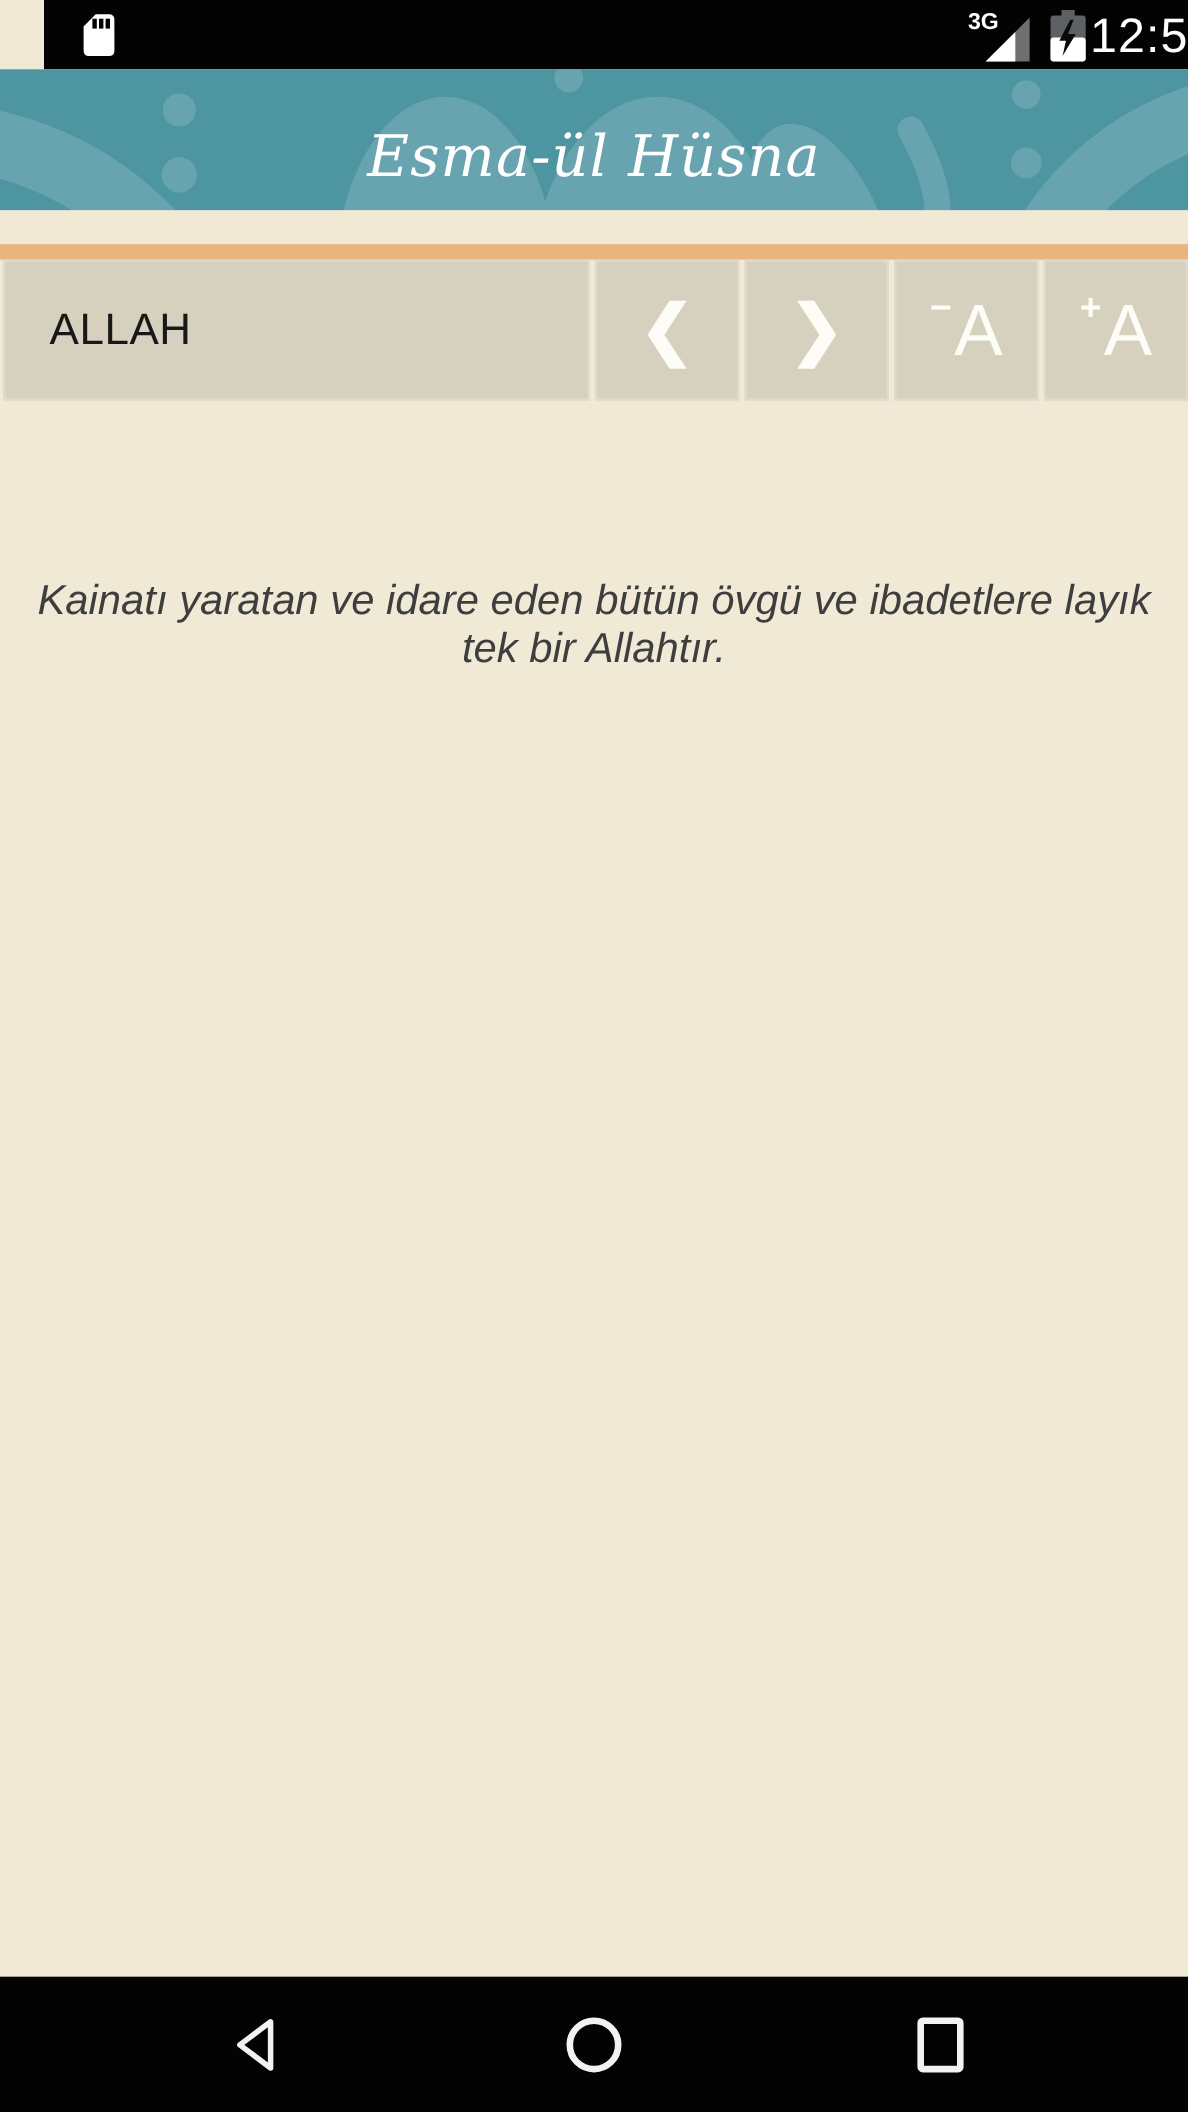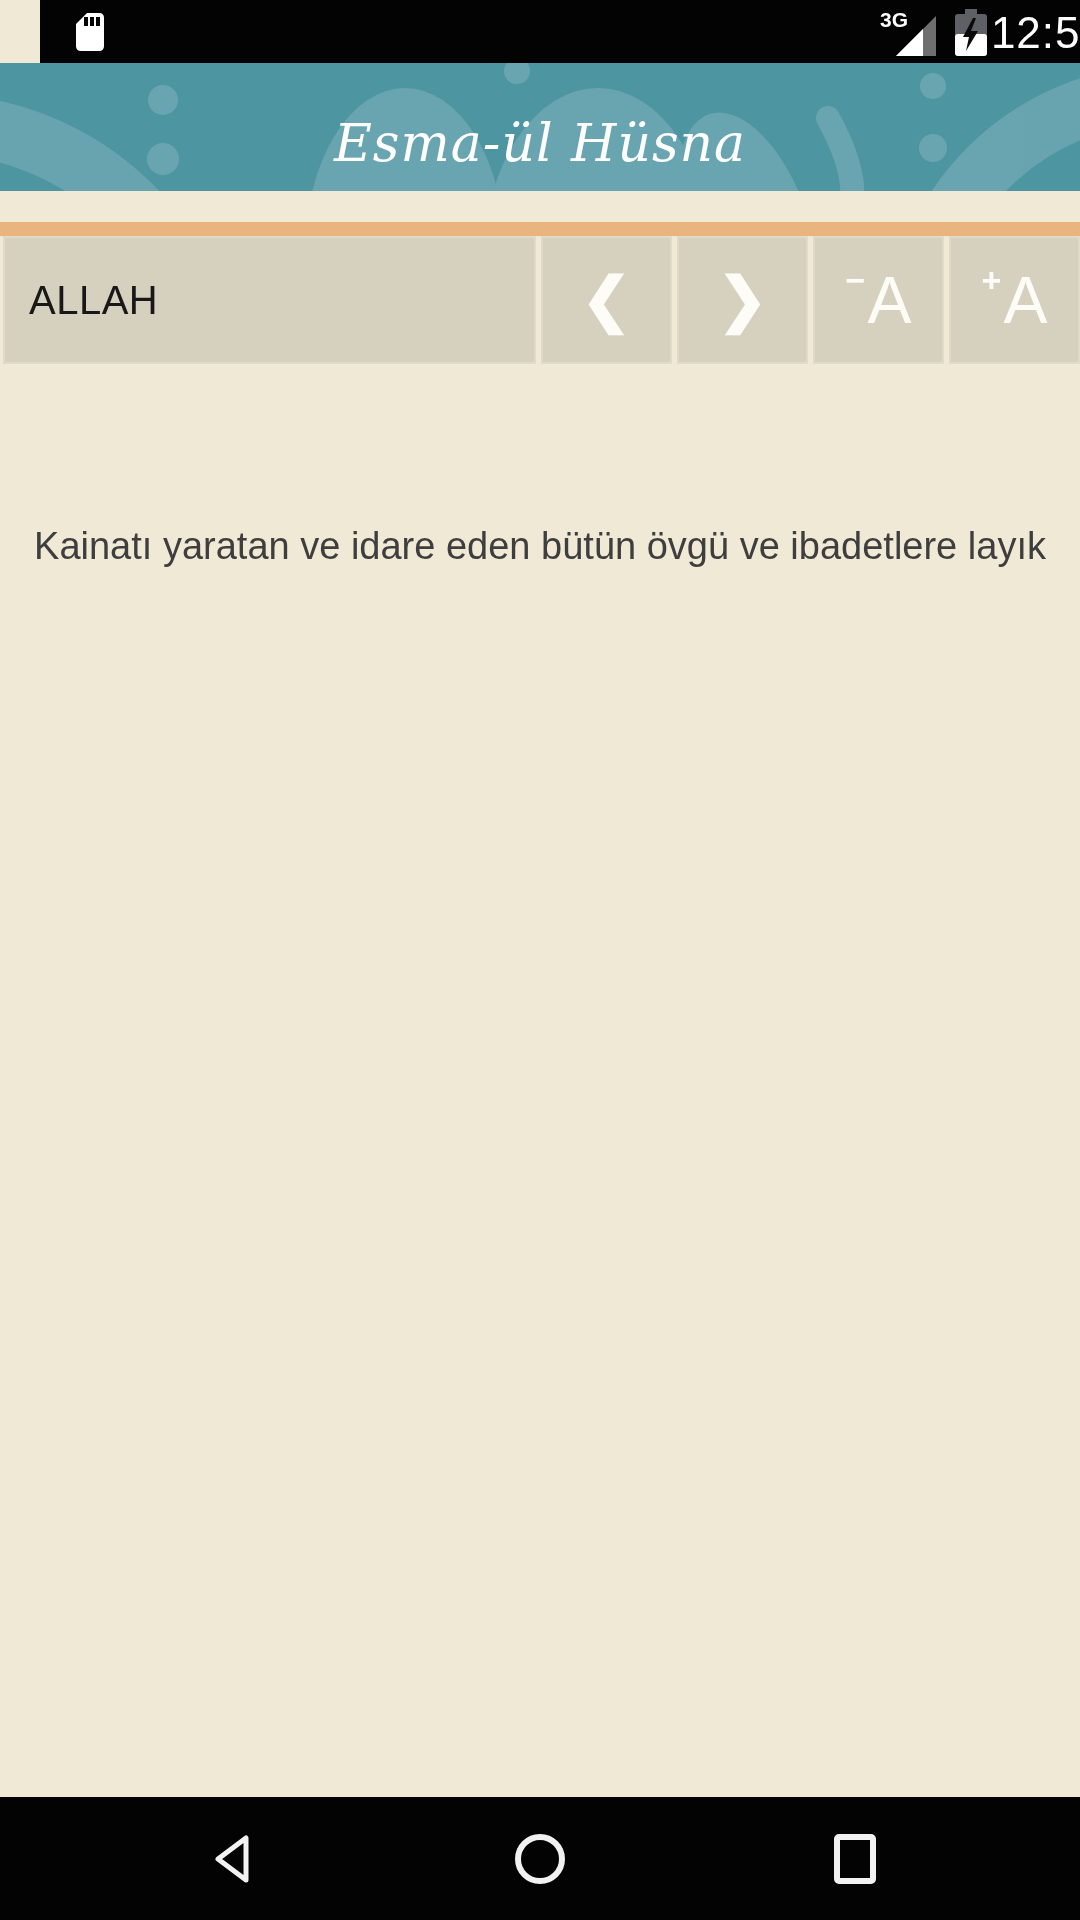--- a/index.html
+++ b/index.html
@@ -45,31 +45,32 @@
   
   .toolbar {
     position:absolute; top:236px; left:0; width:1080px; height:128px;
     display:flex; gap:5px; padding-left:3px; box-sizing:border-box;
   }
   .cell {
     background:#d6d1bf; height:128px; box-sizing:border-box;
     border:2px solid #e0dac8;
     display:flex; align-items:center; justify-content:center;
   }
-  .cell-name { flex:1 1 auto; justify-content:flex-start; padding-left:24px; }
+  .cell-name { flex:1 1 auto; justify-content:flex-start; padding-left:40px; }
   .name-text { color:#181818; font-size:40px; letter-spacing:0.5px; }
   .cell-btn { flex:0 0 131px; cursor:pointer; }
   .chev { color:#fdfcf7; font-size:60px; font-weight:bold; line-height:1; }
   .fsz-letter { color:#fdfcf7; font-size:66px; font-weight:400; line-height:1; }
   .fsz-sign { color:#fdfcf7; font-size:34px; font-weight:bold; position:relative; top:-20px; margin-right:2px; line-height:1; }
 
   
   .content {
     position:absolute; top:524px; left:0; width:1080px;
     text-align:center;
+    font-style:italic;
   }
   .content .line {
     color:#3e3e3e; font-size:38px; line-height:44px; white-space:nowrap;
   }
 
   
   .navbar {
     position:absolute; top:1797px; left:0; width:1080px; height:123px;
     background:#030303;
   }
@@ -151,20 +152,21 @@
     <span class="fsz-letter">A</span>
   </div>
   <div class="cell cell-btn">
     <span class="fsz-sign">+</span>
     <span class="fsz-letter">A</span>
   </div>
 </div>
 
 <div class="content">
   <div class="line">Kainatı yaratan ve idare eden bütün övgü ve ibadetlere layık</div>
+  <div class="line">tek bir Allahtır.</div>
 </div>
 
 <div class="navbar">
   <div class="nav-btn nav-back">
     <svg width="56" height="56" viewBox="0 0 56 56">
       <polygon points="37,7 37,49 9,28" fill="none" stroke="#f2f2f2" stroke-width="5" stroke-linejoin="round"></polygon>
     </svg>
   </div>
   <div class="nav-btn nav-home">
     <svg width="56" height="56" viewBox="0 0 56 56">

